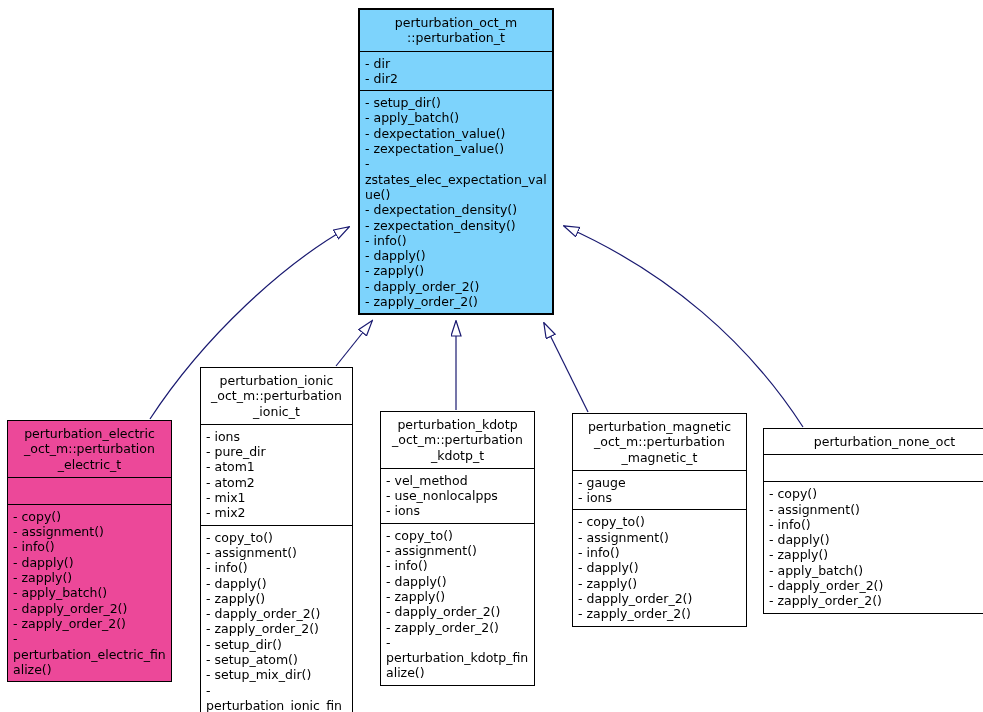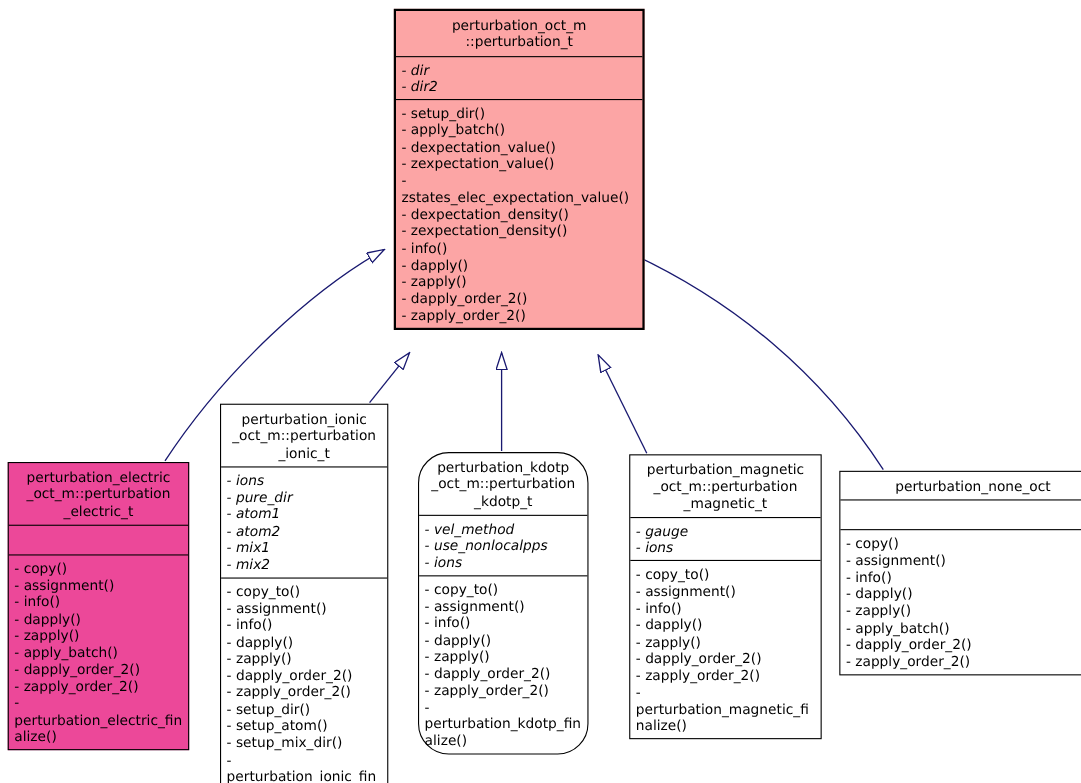--- a/index.html
+++ b/index.html
@@ -25,42 +25,42 @@
   }
   .compartment{
     border-bottom:1px solid #000;
     padding:4px 5px;
     line-height:15.3px;
     overflow-wrap:anywhere;
     word-break:break-word;
   }
   .compartment:last-child{border-bottom:none;}
   .compartment.title{text-align:center;padding:5px 3px;}
-  .compartment.attrs{min-height:18px;font-style:italic;}
+  .compartment.attrs{min-height:18px;}
   .member{white-space:normal;}
 </style>
 </head>
 <body>
 
 <div id="canvas">
 
   <svg id="edges" width="983" height="712" viewBox="0 0 983 712">
     <defs>
       <marker id="arrowhead" markerWidth="17" markerHeight="12" refX="15.5" refY="5.5" orient="auto" markerUnits="userSpaceOnUse">
         <polygon class="edge-head" points="0.5,0.5 16,5.5 0.5,10.5" fill="#ffffff" stroke="#191970" stroke-width="1.2"></polygon>
       </marker>
     </defs>
     <path class="edge" d="M 150,419 C 205,335 285,263 349,227" fill="none" stroke-width="1.2" marker-end="url(#arrowhead)" stroke="#191970"></path>
     <path class="edge" d="M 336,366 L 372,321" fill="none" stroke-width="1.2" marker-end="url(#arrowhead)" stroke="#191970"></path>
     <path class="edge" d="M 456,410 L 456,321" fill="none" stroke-width="1.2" marker-end="url(#arrowhead)" stroke="#191970"></path>
     <path class="edge" d="M 588,412 L 544,323" fill="none" stroke-width="1.2" marker-end="url(#arrowhead)" stroke="#191970"></path>
     <path class="edge" d="M 803,427 C 748,342 668,272 564,226" fill="none" stroke-width="1.2" marker-end="url(#arrowhead)" stroke="#191970"></path>
   </svg>
 
-  <div class="uml-box highlight" style="left: 358px; top: 8px; width: 228px; background: #fca5a5;">
+  <div class="uml-box highlight" style="left: 358px; top: 8px; width: 196px; background: #7dd3fc;">
       <div class="compartment title">
         <div class="member">perturbation_oct_m</div>
         <div class="member">::perturbation_t</div>
       </div>
       <div class="compartment attrs">
         <div class="member">- dir</div>
         <div class="member">- dir2</div>
       </div>
       <div class="compartment methods">
         <div class="member">- setup_dir()</div>
@@ -120,21 +120,21 @@
         <div class="member">- zapply()</div>
         <div class="member">- dapply_order_2()</div>
         <div class="member">- zapply_order_2()</div>
         <div class="member">- setup_dir()</div>
         <div class="member">- setup_atom()</div>
         <div class="member">- setup_mix_dir()</div>
         <div class="member">- perturbation_ionic_finalize()</div>
       </div>
     </div>
 
-  <div class="uml-box" style="left: 380px; top: 411px; width: 155px; background: rgb(255, 255, 255); border-radius: 28px;">
+  <div class="uml-box" style="left: 380px; top: 411px; width: 155px; background: rgb(255, 255, 255);">
       <div class="compartment title">
         <div class="member">perturbation_kdotp</div>
         <div class="member">_oct_m::perturbation</div>
         <div class="member">_kdotp_t</div>
       </div>
       <div class="compartment attrs">
         <div class="member">- vel_method</div>
         <div class="member">- use_nonlocalpps</div>
         <div class="member">- ions</div>
       </div>
@@ -161,21 +161,20 @@
         <div class="member">- ions</div>
       </div>
       <div class="compartment methods">
         <div class="member">- copy_to()</div>
         <div class="member">- assignment()</div>
         <div class="member">- info()</div>
         <div class="member">- dapply()</div>
         <div class="member">- zapply()</div>
         <div class="member">- dapply_order_2()</div>
         <div class="member">- zapply_order_2()</div>
-        <div class="member">- perturbation_magnetic_finalize()</div>
       </div>
     </div>
 
   <div class="uml-box" style="left: 763px; top: 428px; width: 243px; background: rgb(255, 255, 255);">
       <div class="compartment title">
         <div class="member">perturbation_none_oct</div>
       </div>
       <div class="compartment attrs"></div>
       <div class="compartment methods">
         <div class="member">- copy()</div>

